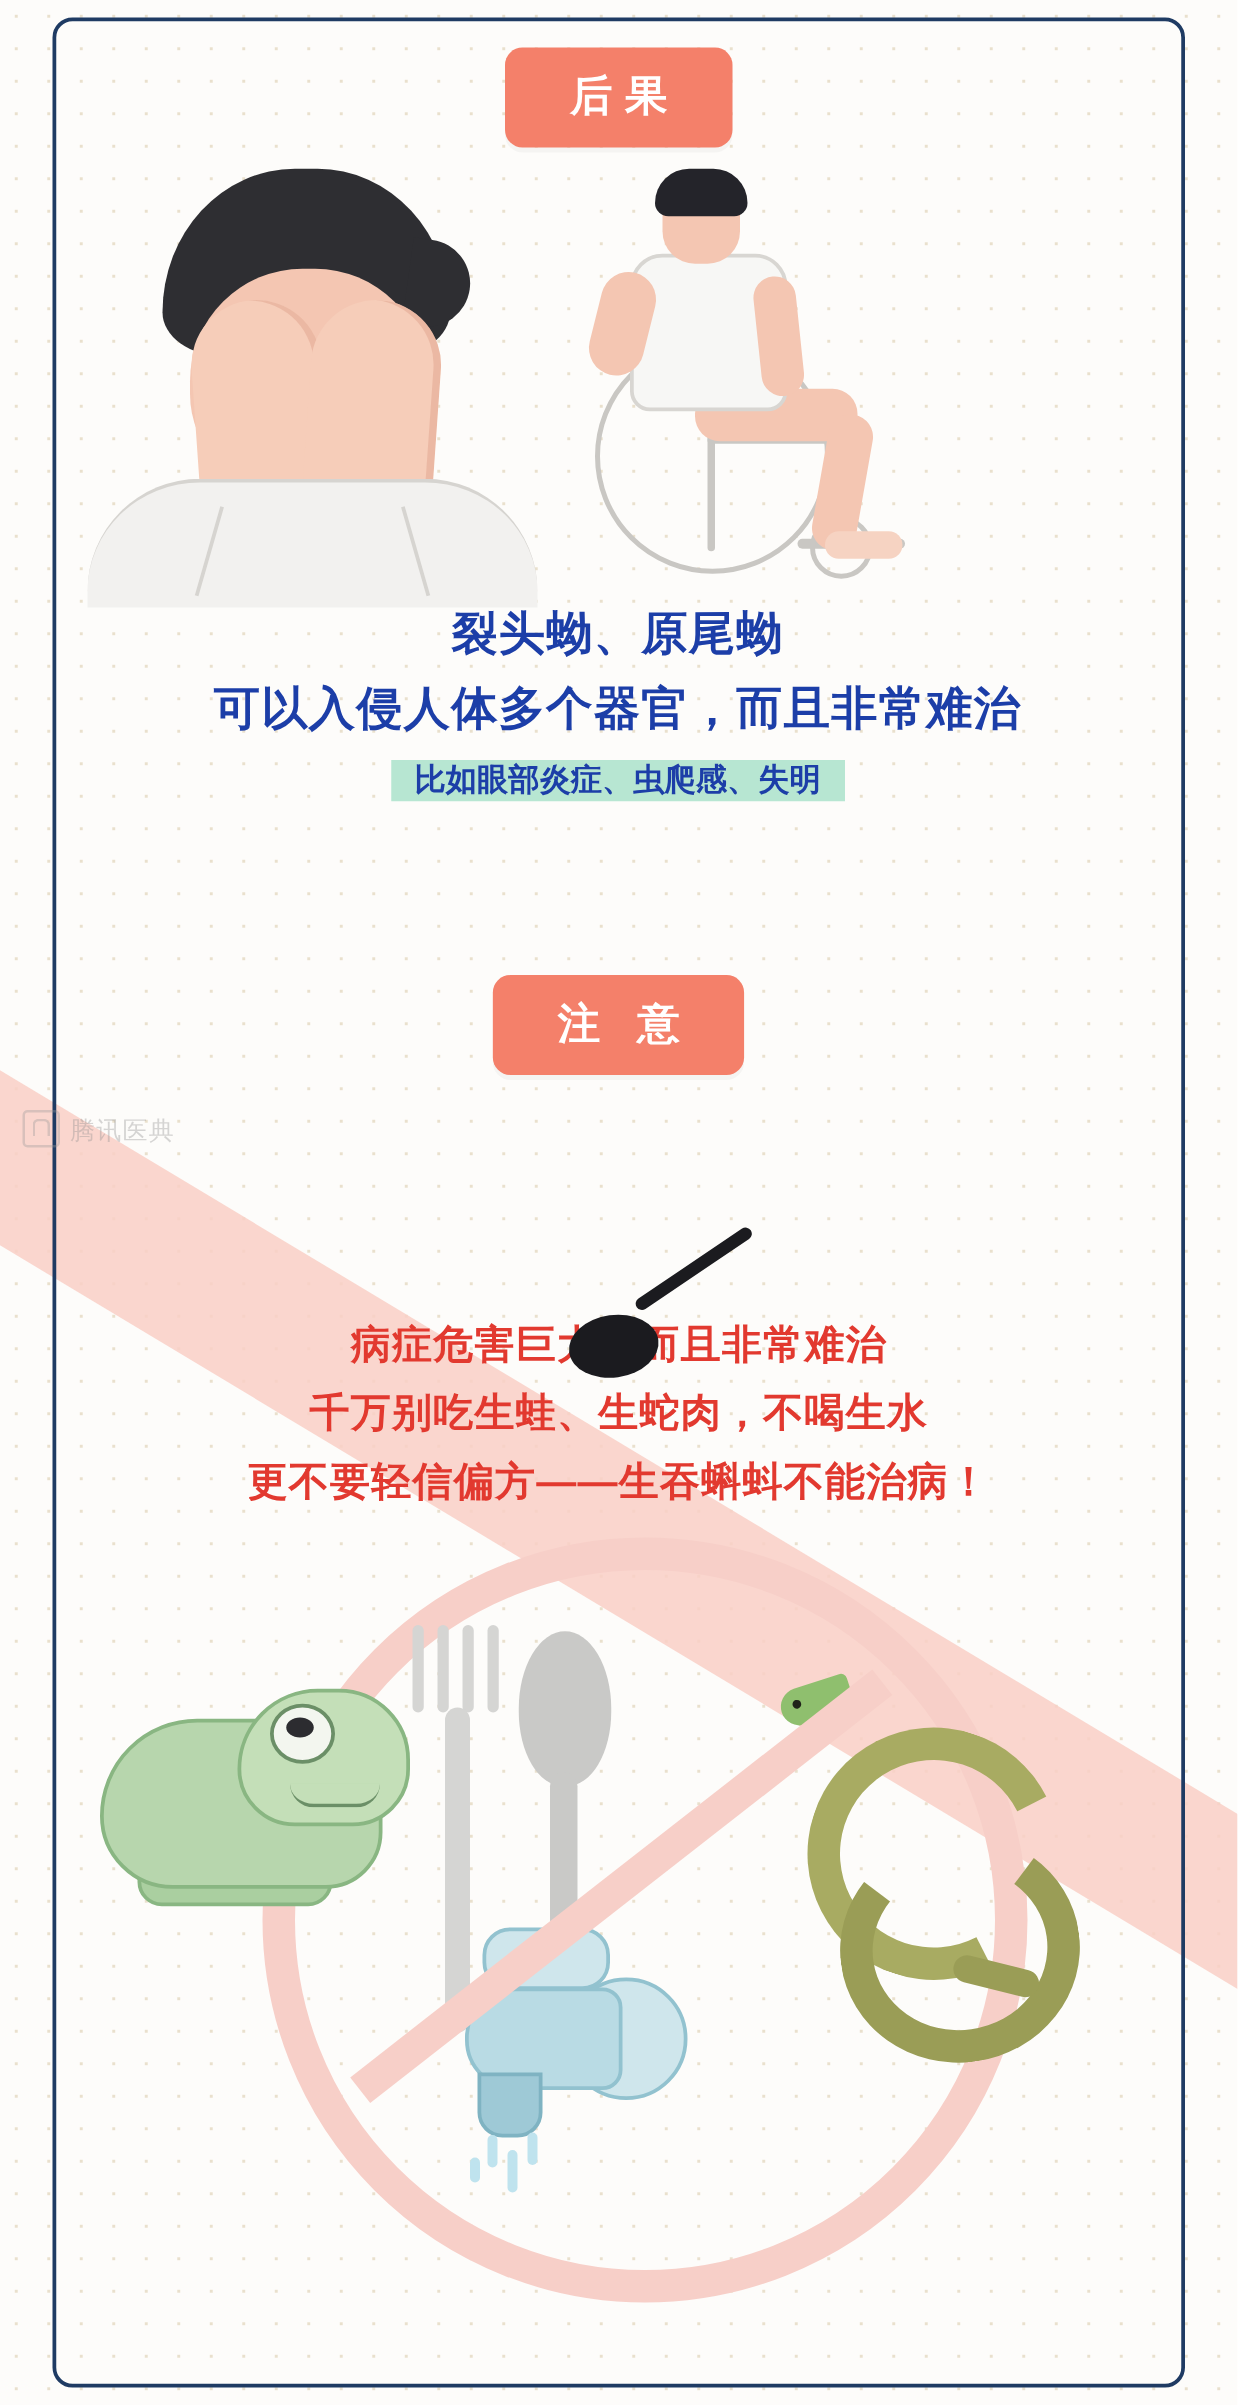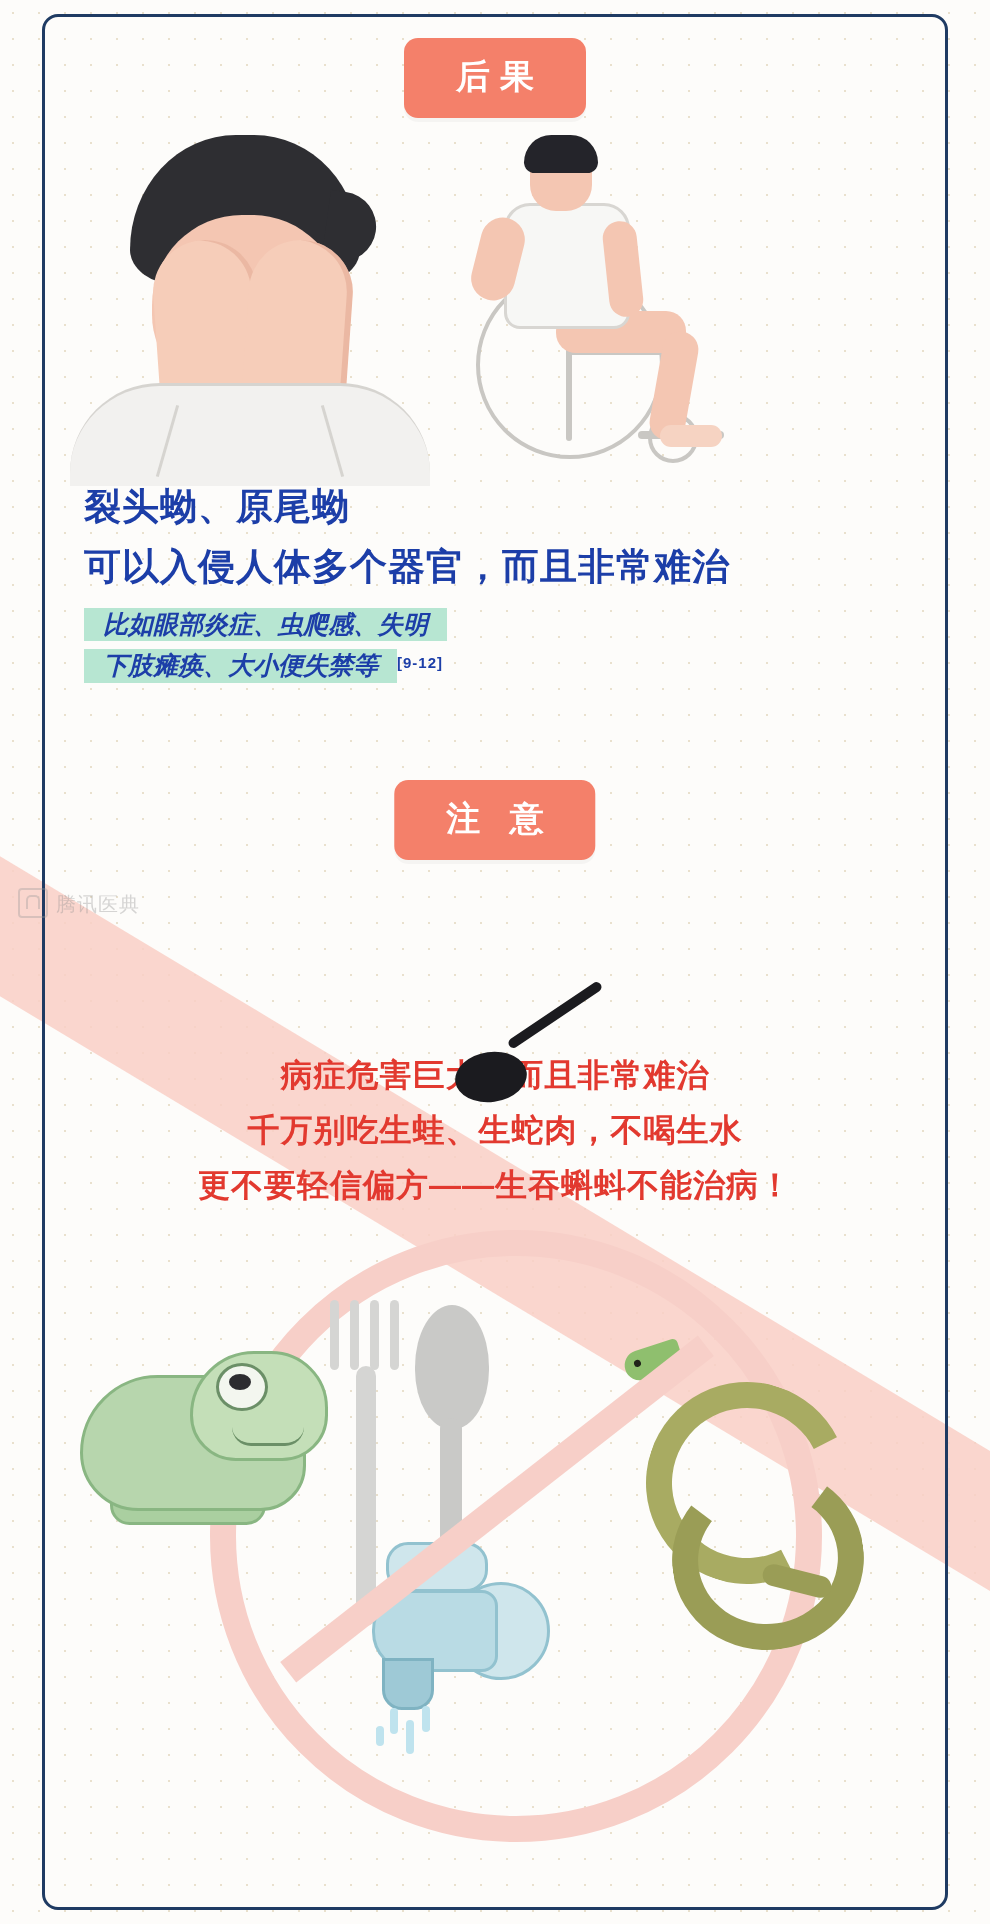--- a/index.html
+++ b/index.html
@@ -200,20 +200,21 @@
   .wc-bar.b4 { left: 168px; top: 296px; width: 86px; height: 8px; border-radius: 4px; }
   .wc-bar.b5 { left: 140px; top: 128px; width: 6px; height: 64px; transform: rotate(-12deg); }
 
   
   .blue-block {
     position: absolute;
     left: 84px;
     top: 482px;
     width: 820px;
     color: #1c3ea8;
+    text-align: center;
   }
   .blue-line-1 {
     font-size: 37px;
     font-weight: bold;
     letter-spacing: 1px;
     margin-bottom: 10px;
   }
   .blue-line-2 {
     font-size: 37px;
     font-weight: bold;
@@ -221,21 +222,20 @@
     margin-bottom: 16px;
   }
   .hl-line {
     display: inline-block;
     font-size: 25px;
     font-weight: bold;
     background: #b7e6d2;
     padding: 1px 19px;
     margin-bottom: 8px;
     line-height: 1.25;
-    font-style: italic;
   }
   .sup-ref {
     font-size: 15px;
     vertical-align: super;
     font-weight: bold;
     letter-spacing: 1px;
     background: none;
   }
 
   
@@ -501,21 +501,20 @@
     <div class="wc-armR"></div>
     <div class="wc-head"></div>
     <div class="wc-hair"></div>
   </div>
 
   <div class="blue-block">
     <div class="blue-line-1">裂头蚴、原尾蚴</div>
     <div class="blue-line-2">可以入侵人体多个器官，而且非常难治</div>
     <div>
       <div><span class="hl-line">比如眼部炎症、虫爬感、失明</span></div>
-      <div><span class="hl-line">下肢瘫痪、大小便失禁等</span><span class="sup-ref">[9-12]</span></div>
     </div>
   </div>
 
   <div class="watermark">
     <div class="wm-logo"></div>
     <div class="wm-text">腾讯医典</div>
   </div>
 
   <div class="pill" id="pill-attention">注 意</div>
 

